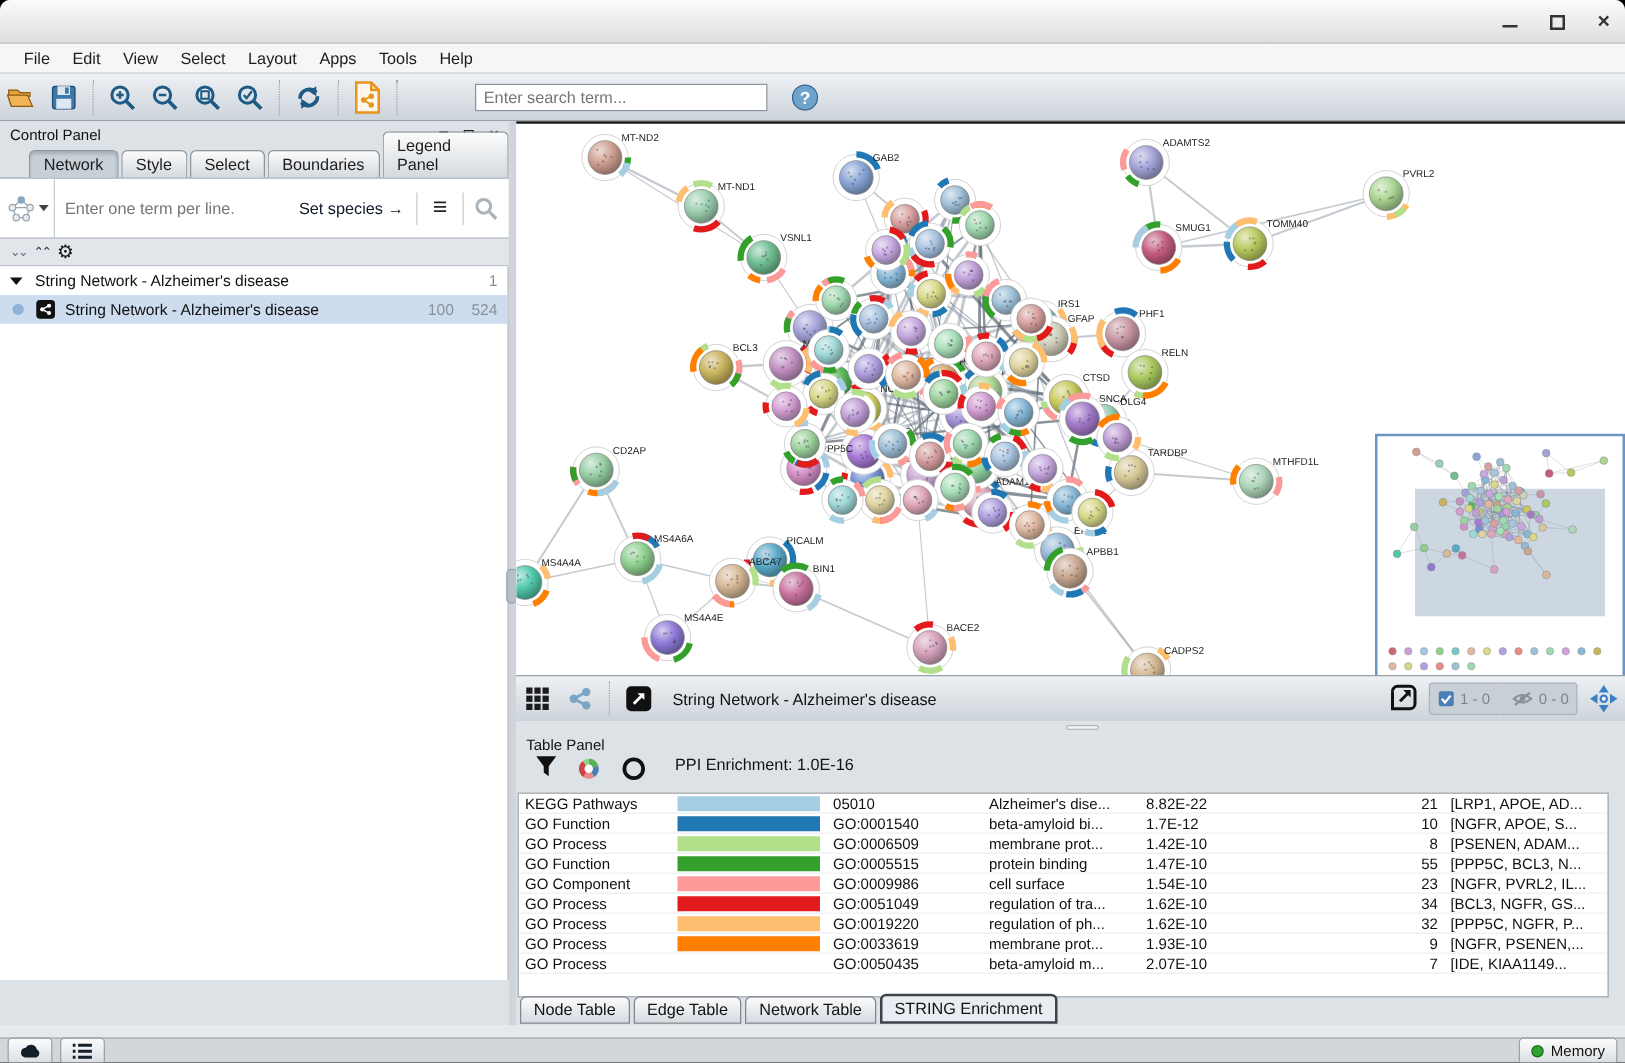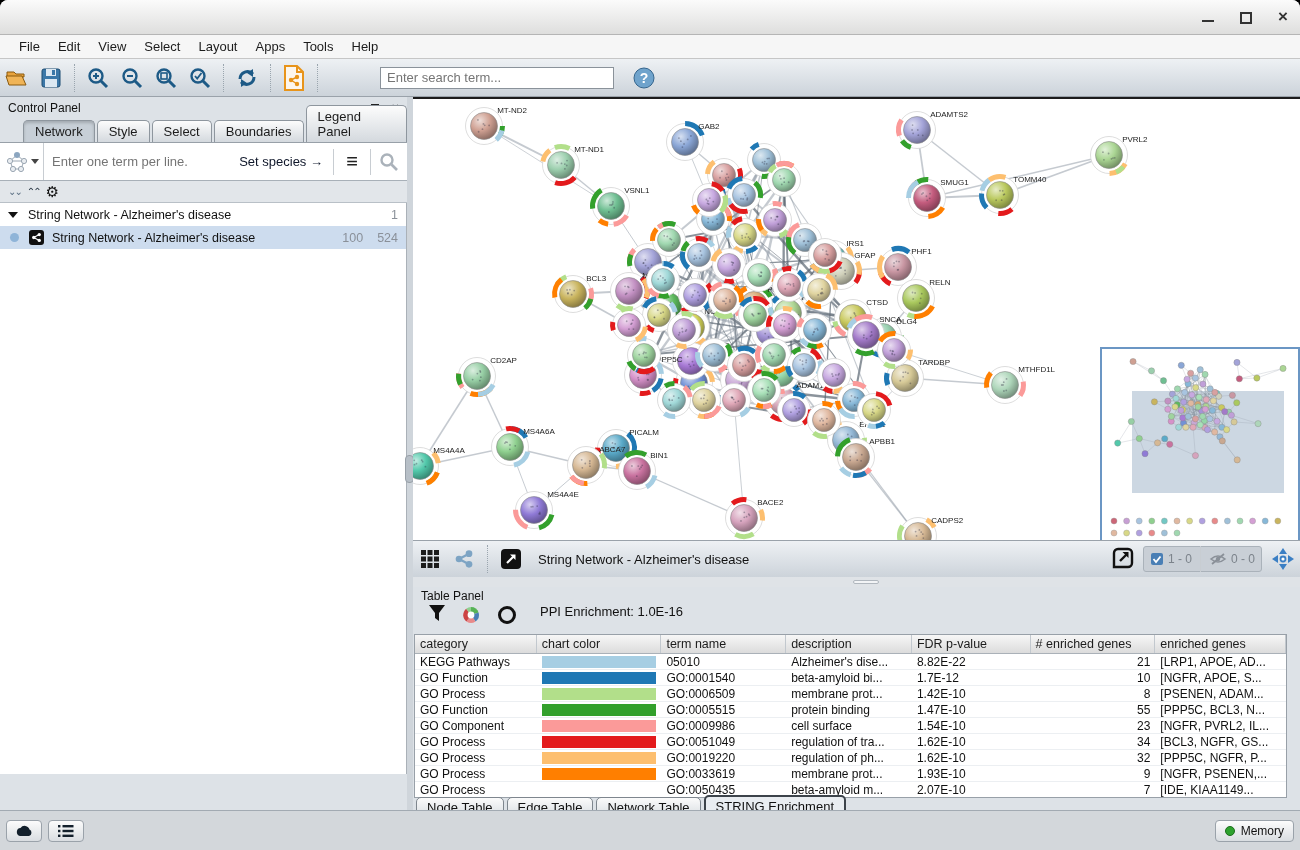--- a/index.html
+++ b/index.html
@@ -35,21 +35,21 @@
   .cp-header { height:21px; display:flex; align-items:center; padding:0 8px; font-size:12px; color:#111; }
   .cp-header .sp { flex:1; }
   .mini-ic { display:inline-block; margin-left:12px; color:#222; font-size:11px; line-height:10px; }
   .caret { width:0; height:0; border-left:4px solid transparent; border-right:4px solid transparent; border-top:5px solid #222; display:inline-block; }
   .mini-box { width:8px; height:8px; border:1.5px solid #222; display:inline-block; }
   .mini-x { font-weight:bold; font-size:13px; }
   .cp-tabs { height:25px; display:flex; align-items:flex-end; padding-left:23px; gap:2px; border-bottom:1px solid #98a0a8; }
   .cp-tab { font-size:13px; color:#1c1c1c; padding:3px 11px; border:1px solid #8e969e; border-bottom:none;
     border-radius:5px 5px 0 0; background:linear-gradient(#fcfcfc,#d4d9de); }
   .cp-tab.active { background:#c7cfd7; box-shadow:inset 0 2px 3px rgba(0,0,0,.18); }
-  .string-row { height:38px; background:#fff; border-bottom:1px solid #a8b0b8; display:flex; align-items:center; }
+  .string-row { height:48px; background:#fff; border-bottom:1px solid #a8b0b8; display:flex; align-items:center; }
   .string-logo { width:44px; display:flex; align-items:center; justify-content:center; gap:2px; border-right:1px solid #c8cdd2; height:100%; }
   .string-input { flex:1; border:none; outline:none; font-size:13px; color:#9aa0a6; padding:0 8px; font-family:"Liberation Sans", sans-serif; }
   .species { font-size:13px; color:#0f172a; padding-right:10px; white-space:nowrap; }
   .vline { width:1px; height:26px; background:#c8cdd2; }
   .hamburger { width:36px; text-align:center; font-size:20px; color:#222; }
   .sr-search { width:36px; display:flex; justify-content:center; }
   .sel-bar { height:22px; background:#e2e6ea; border-bottom:1px solid #b9c0c7; display:flex; align-items:center; padding:0 8px; }
   .sel-text { flex:1; text-align:center; font-size:12px; color:#111; }
   .gear { font-size:15px; color:#111; line-height:15px; }
   .chev { color:#5a6e82; font-size:10px; letter-spacing:-2px; margin-right:6px; }
@@ -96,21 +96,21 @@
   .vs-btn { position:absolute; left:0; width:11px; height:13px; background:linear-gradient(#fafafa,#d8dce0); border:1px solid #9aa2aa; display:flex; align-items:center; justify-content:center; }
   .tri-up { width:0;height:0;border-left:3px solid transparent;border-right:3px solid transparent;border-bottom:5px solid #55606a; }
   .tri-dn { width:0;height:0;border-left:3px solid transparent;border-right:3px solid transparent;border-top:5px solid #7c2a2a; }
   .vs-thumb { position:absolute; left:1px; top:15px; width:9px; height:52px; background:linear-gradient(90deg,#dfe4e9,#b9c2cb); border:1px solid #96a0aa; border-radius:5px; }
   .tp-tabs { position:absolute; left:3px; bottom:1px; height:22px; display:flex; align-items:flex-end; gap:3px; }
   .tp-tab { font-size:13px; color:#111; padding:2px 10px 3px; border:1px solid #7e868e; border-radius:5px 5px 0 0;
     background:linear-gradient(#fbfbfb,#d6dbe0); }
   .tp-tab.active { border:2px solid #3c434a; background:#e9edf1; font-weight:normal; }
 
   
-  .statusbar { position:absolute; left:0; bottom:0; width:100%; height:40px; background:#d3d7db; border-top:1px solid #a2aab2;
+  .statusbar { position:absolute; left:0; bottom:0; width:100%; height:20px; background:#d3d7db; border-top:1px solid #a2aab2;
     display:flex; align-items:center; padding:0 6px; }
   .sb-btn { width:36px; height:22px; background:linear-gradient(#fcfcfc,#d9dde1); border:1px solid #9aa2aa; border-radius:4px;
     display:flex; align-items:center; justify-content:center; margin-right:6px; }
   .memory-btn { margin-left:auto; height:22px; background:linear-gradient(#fcfcfc,#d9dde1); border:1px solid #9aa2aa; border-radius:4px;
     display:flex; align-items:center; padding:0 9px; gap:6px; font-size:12px; color:#111; }
   .gdot { width:10px; height:10px; border-radius:50%; background:#2ea22e; border:1px solid #1d6d1d; }
   svg { display:block; }
 </style>
 </head>
 <body>
@@ -2798,29 +2798,20 @@
         <circle cx="11" cy="11" r="7.5" fill="none" stroke="#111" stroke-width="3"></circle>
       </svg>
       <span class="ppi">PPI Enrichment: 1.0E-16</span>
       <svg width="20" height="20" viewBox="0 0 20 20">
         <rect x="2" y="4" width="14" height="14" rx="2" fill="none" stroke="#111" stroke-width="2.2"></rect>
         <path d="M5 10 l3.5 4 L17 3" fill="none" stroke="#111" stroke-width="2.4"></path>
       </svg>
       <span class="gear" style="font-size:19px">⚙</span>
     </div>
     <div class="enr-table">
-      <div class="et-head" id="et-head">
-          <div class="et-hc" style="width: 122px;">category</div>
-          <div class="et-hc" style="width: 125px;">chart color</div>
-          <div class="et-hc" style="width: 125px;">term name</div>
-          <div class="et-hc" style="width: 126px;">description</div>
-          <div class="et-hc" style="width: 119px;">FDR p-value</div>
-          <div class="et-hc" style="width: 125px;"># enriched genes</div>
-          <div class="et-hc" style="width: 131px;">enriched genes</div>
-        </div>
       <div id="et-body">
           <div class="et-row">
             <div class="et-c" style="width: 122px;">KEGG Pathways</div>
             <div class="et-c" style="width: 125px;">
               <div class="swatch" style="background: rgb(166, 206, 227);"></div>
             </div>
             <div class="et-c" style="width: 125px;">05010</div>
             <div class="et-c" style="width: 126px;">Alzheimer's dise...</div>
             <div class="et-c" style="width: 119px;">8.82E-22</div>
             <div class="et-c right" style="width: 125px;">21</div>

